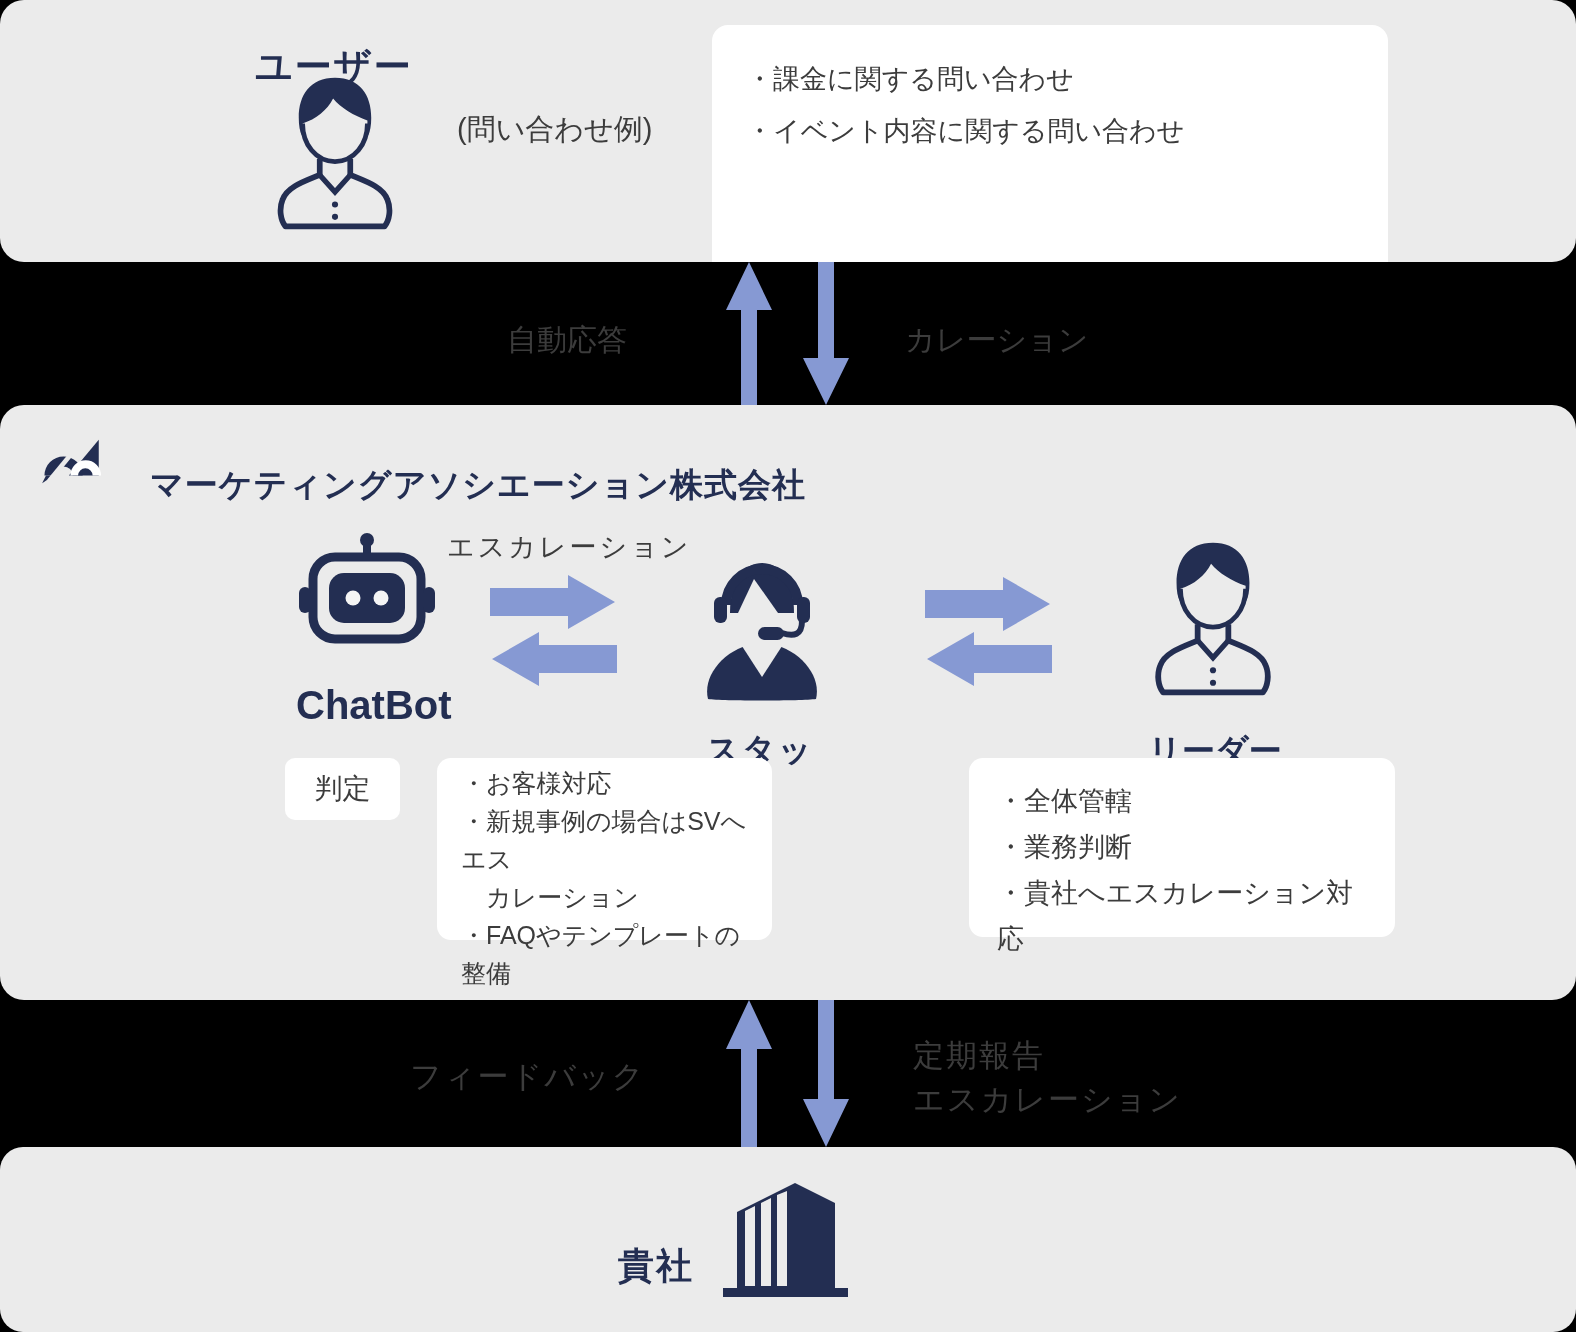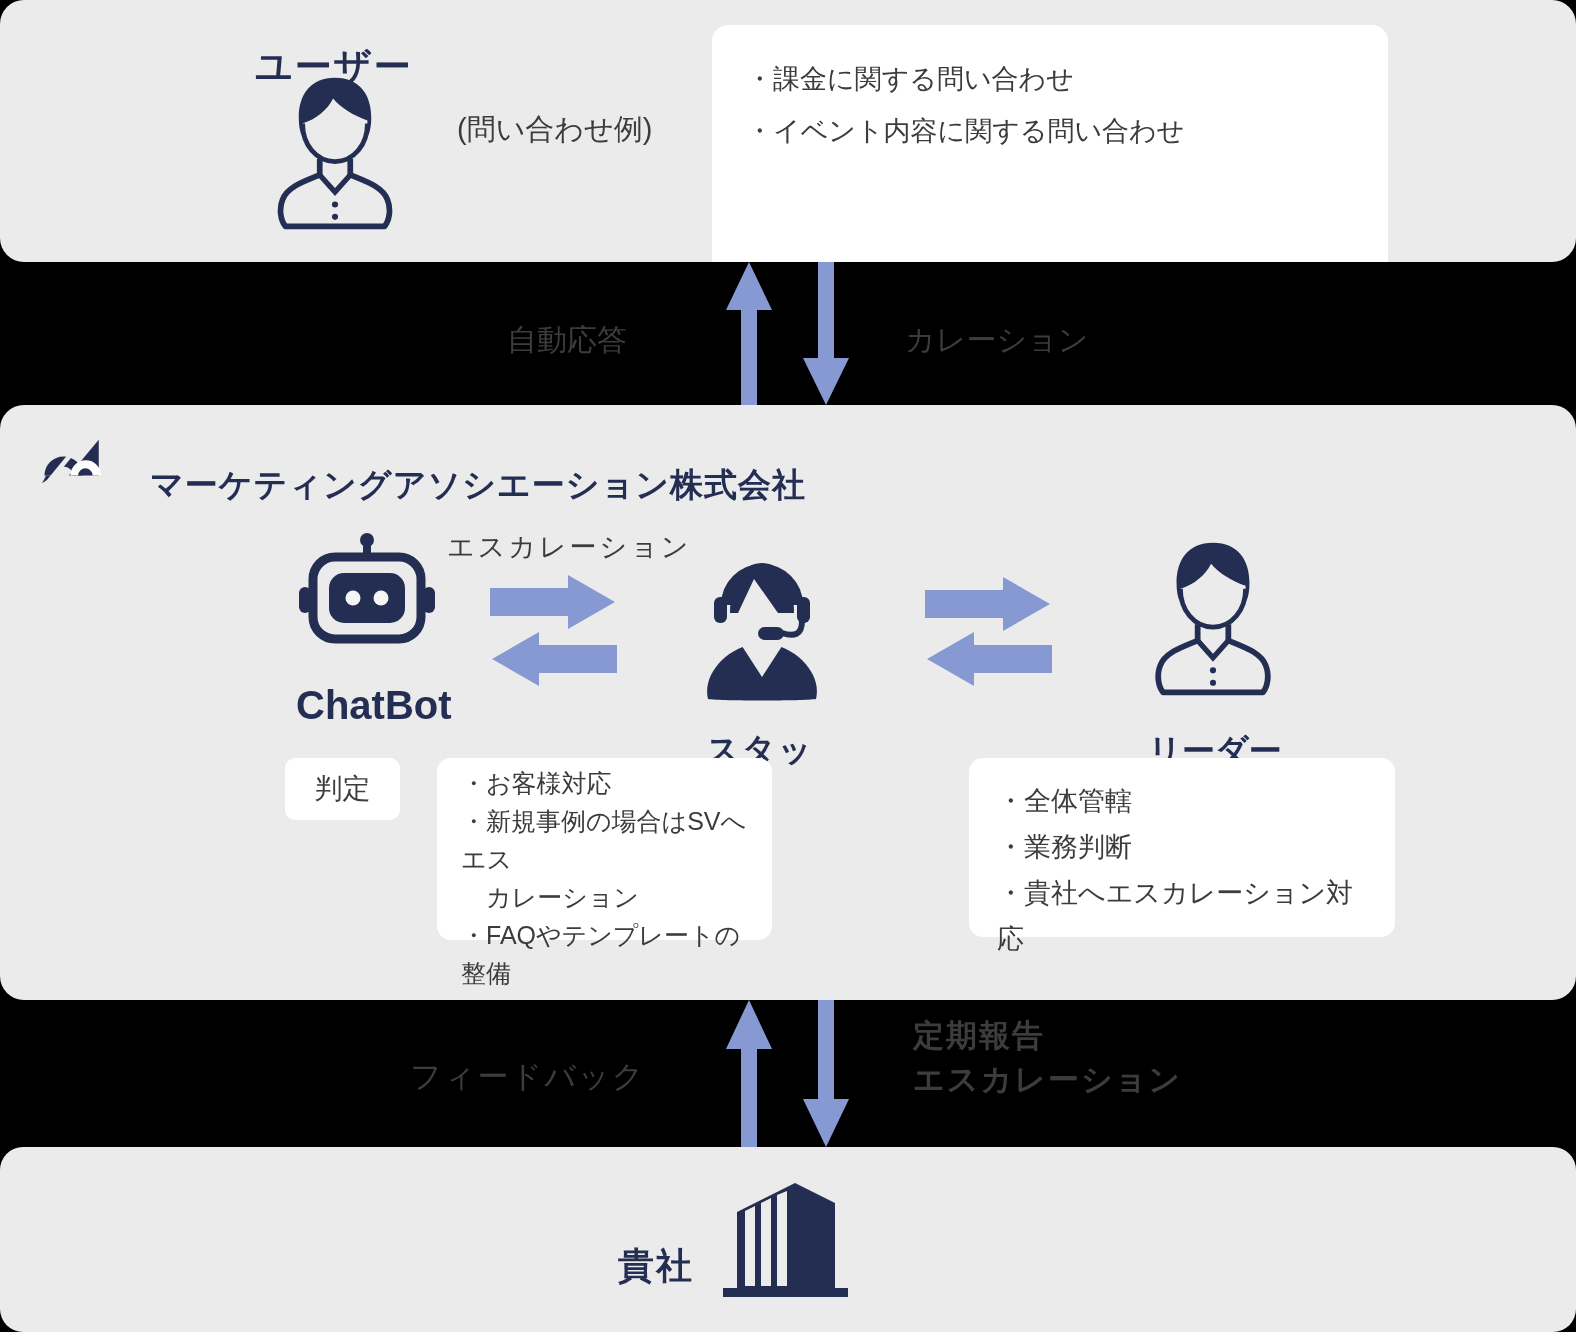--- a/index.html
+++ b/index.html
@@ -144,21 +144,21 @@
   </section>
 
   <div class="band b2">
     <svg class="abs" style="left:726px;top:0;" width="46" height="147" viewBox="0 0 46 147">
       <polygon class="fill-arrow" points="23,0 46,49 31,49 31,147 15,147 15,49 0,49"></polygon>
     </svg>
     <svg class="abs" style="left:802px;top:0;" width="48" height="147" viewBox="0 0 48 147">
       <polygon class="fill-arrow" points="16,0 32,0 32,99 47,99 24,147 1,99 16,99"></polygon>
     </svg>
     <div class="abs gray" style="left:410px;top:56px;font-size:31px;letter-spacing:2px;">フィードバック</div>
-    <div class="abs gray" style="left:913px;top:14px;font-size:31px;line-height:44px;letter-spacing:2px;font-weight:bold;">
+    <div class="abs gray" style="left:913px;top:34px;font-size:31px;line-height:44px;letter-spacing:2px;">
       <div>定期報告</div>
       <div>エスカレーション</div>
     </div>
   </div>
 
   <section class="panel bottom">
     <div class="abs navy bold" style="left:618px;top:73px;font-size:36px;letter-spacing:2px;">貴社</div>
     <svg class="abs" style="left:723px;top:36px;" width="125" height="114" viewBox="0 0 125 114">
       <rect class="fill-navy" x="0" y="105" width="125" height="9"></rect>
       <polygon class="fill-navy" points="14,29 72,0 112,20 112,105 14,105"></polygon>

